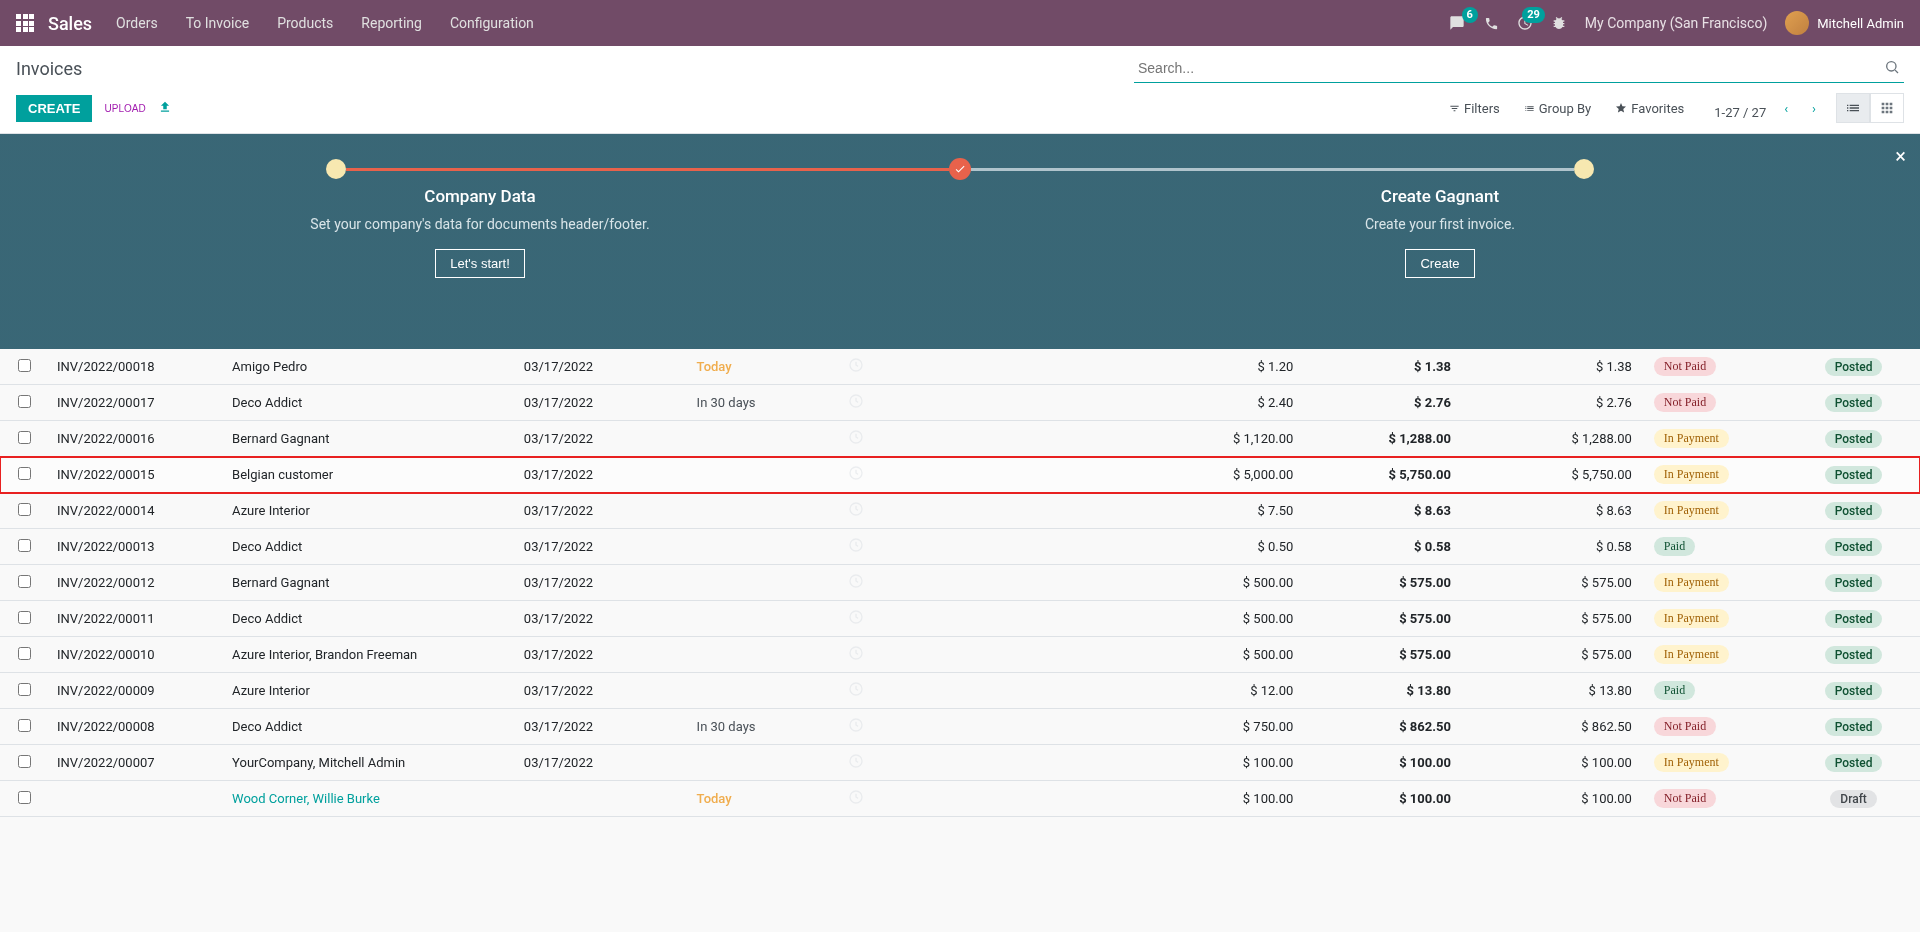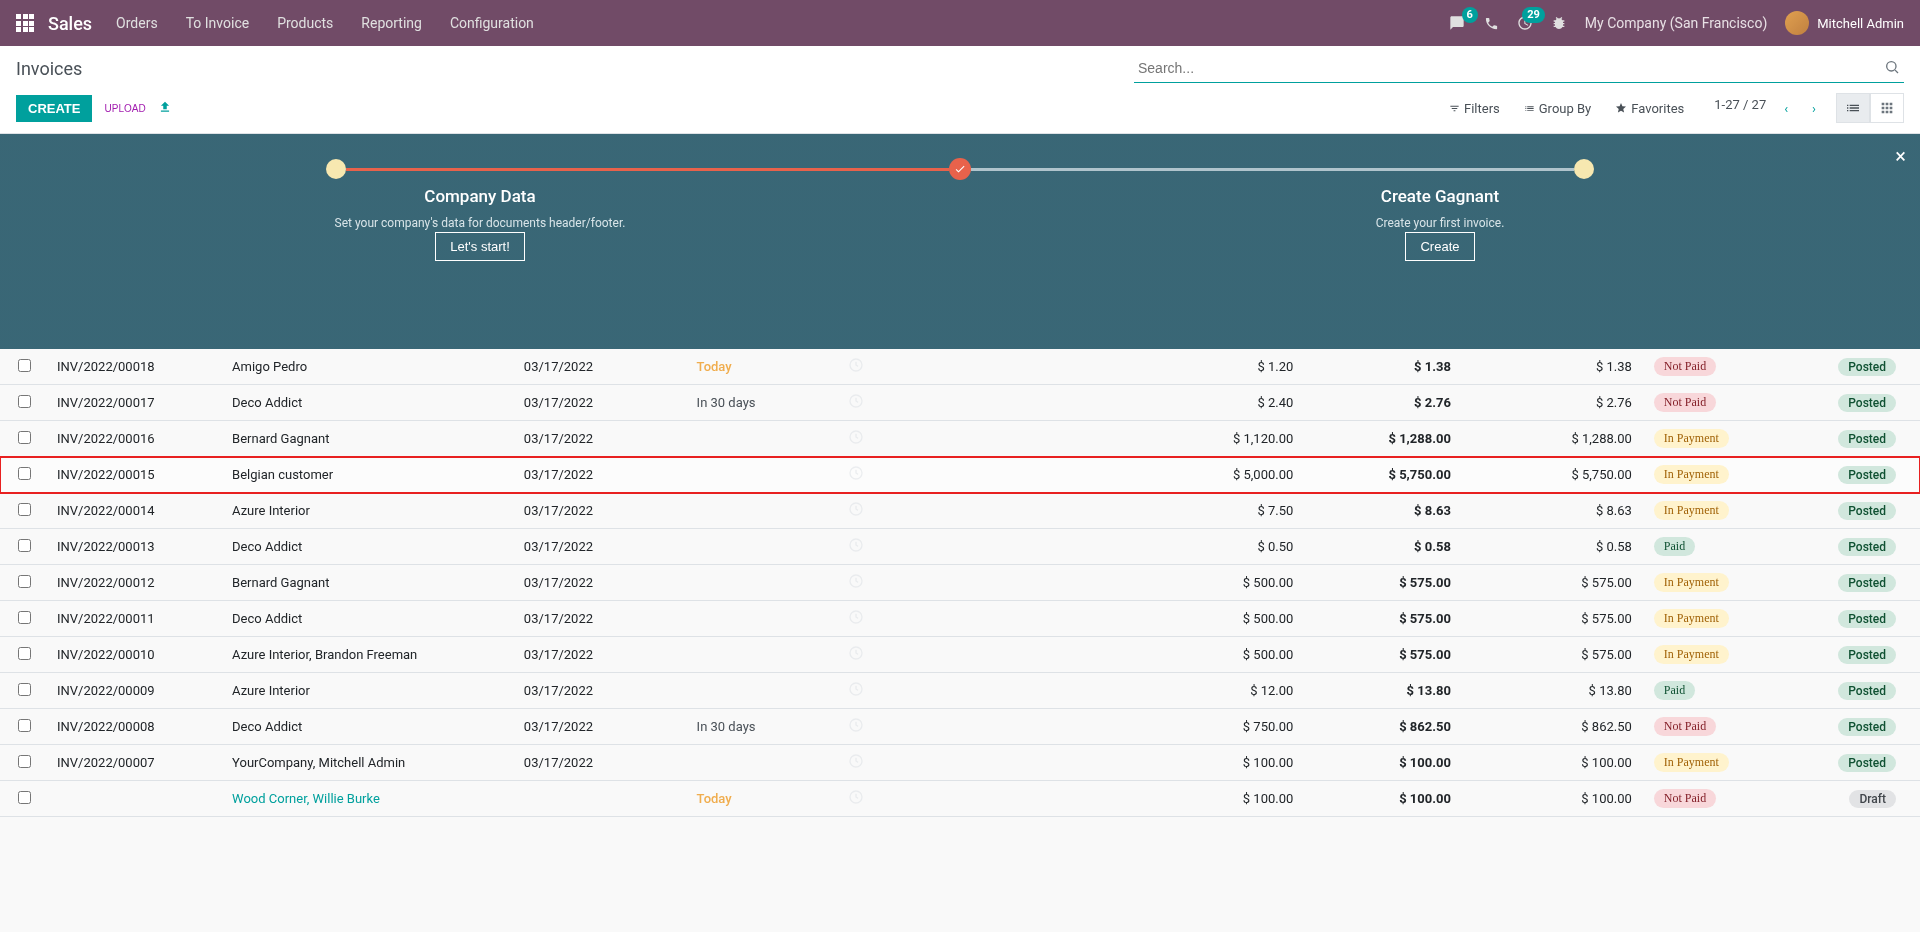--- a/index.html
+++ b/index.html
@@ -28,33 +28,33 @@
 .cp-search { width: 770px; border-bottom: 1px solid #00A09D; display:flex; align-items:center; }
 .cp-search input { border: none; outline: none; width: 100%; padding: 6px 4px; font-size: 14px; background:transparent; }
 .cp-search .mag { color: #6c757d; cursor:pointer; padding:4px; }
 .cp-row2 { display: flex; align-items: center; padding: 6px 16px 10px; }
 .btn-primary { background: #00A09D; color: #fff; border: none; padding: 6px 12px; font-size: 13px; font-weight: 700; cursor: pointer; }
 .btn-link { color: #a21caf; background: none; border: none; padding: 6px 12px; font-size: 10px; cursor: pointer; }
 .upload-icon { color: #00A09D; cursor:pointer; }
 .cp-row2 .spacer { flex: 1; }
 .filter-group { display: flex; gap: 24px; margin-left: 12px; }
 .filter-item { color: #495057; cursor: pointer; display:flex; align-items:center; gap:4px; }
-.pager { display: flex; align-items: flex-start; gap: 12px; margin-left: 30px; color:#495057; }
+.pager { display: flex; align-items: flex-end; gap: 12px; margin-left: 30px; color:#495057; }
 .pager .chev { color:#6c757d; cursor:pointer; padding:4px 6px; }
 .pager .chev.active { color:#00A09D; }
 .view-switch { display:flex; margin-left:14px; }
 .view-btn { width:34px; height:30px; border:1px solid #dee2e6; display:flex; align-items:center; justify-content:center; cursor:pointer; color:#6c757d; }
 .view-btn.active { background:#e9ecef; color:#495057; }
 
 
 .onboard { position: relative; height: 215px; background: linear-gradient(rgba(55,100,115,0.88), rgba(55,100,115,0.88)), #4a7a8a; color:#fff; display:flex; padding-top:20px; }
 .onboard .close { position:absolute; top:10px; right:14px; font-size:20px; cursor:pointer; color:#fff; }
 .onboard .step { flex:1; text-align:center; padding:0 20px; }
 .onboard .step h3 { font-size:17px; font-weight:500; margin-top:32px; margin-bottom:8px; }
-.onboard .step p { font-size:12px; color:#d8e4e8; line-height:1.5; }
+.onboard .step p { font-size:14px; color:#d8e4e8; line-height:1.5; margin-bottom:14px; }
 .onboard .btn-outline { border:1px solid #fff; background:transparent; color:#fff; padding:6px 14px; cursor:pointer; font-size:13px; }
 .onboard .looks { font-size:14px; display:flex; align-items:center; justify-content:center; gap:5px; }
 .progress-line { position:absolute; top:24px; left:0; right:0; display:flex; align-items:center; padding:0 17%; }
 .progress-line .dot { width:20px; height:20px; border-radius:50%; background:#F7E8B0; z-index:2; }
 .progress-line .dot.done { background:#E8624B; width:22px; height:22px; display:flex; align-items:center; justify-content:center; }
 .progress-line .line { flex:1; height:3px; }
 .progress-line .line.red { background:#E8624B; }
 .progress-line .line.gray { background:#b0c4cc; }
 
 
@@ -72,21 +72,21 @@
 td.cust { width:250px; }
 td.customer-link { color:#00A09D; cursor:pointer; }
 td.date { width:148px; }
 td.due { width:130px; color:#495057; }
 td.due .today { color:#F0AD4E; font-weight:500; }
 td.activity { width:260px; color:#ced4da; }
 td.amt { text-align:right; width:135px; }
 td.total { text-align:right; width:135px; font-weight:700; }
 td.due-amt { text-align:right; width:155px; }
 td.payment { width:140px; padding-left:14px;font-family:Liberation Serif, serif; }
-td.status { width:100px; text-align:right; padding-right:24px; }
+td.status { width:100px; text-align:center; padding-right:24px; }
 .badge-pill { display:inline-block; padding:2px 10px; border-radius:12px; font-size:12px; font-weight:500; }
 .bp-notpaid { background:#f8d7da; color:#842029; }
 .bp-inpayment { background:#fff3cd; color:#a16207; }
 .bp-paid { background:#d1e7dd; color:#0f5132; }
 .bp-posted { background:#d1e7dd; color:#0f5132; }
 .bp-draft { background:#e2e3e5; color:#41464b; }
 .activity svg { opacity:0.35; }
 </style>
 </head>
 <body>

